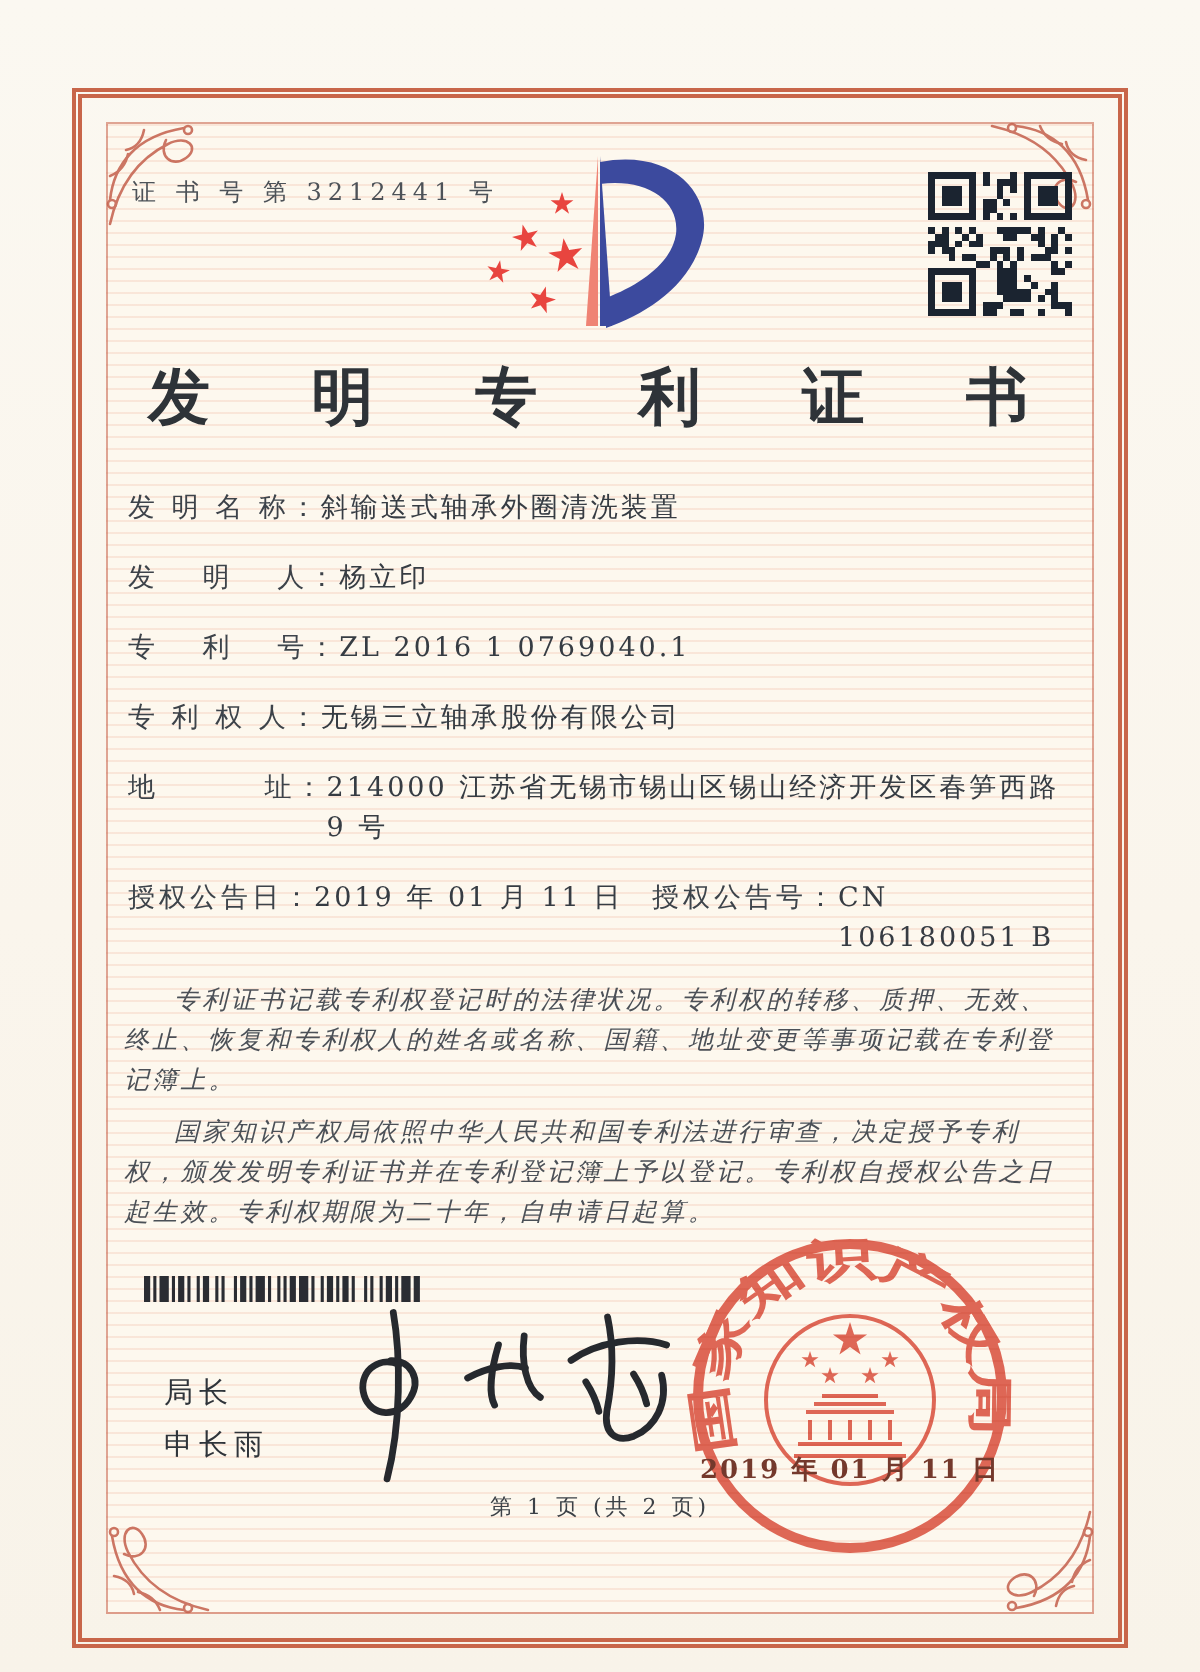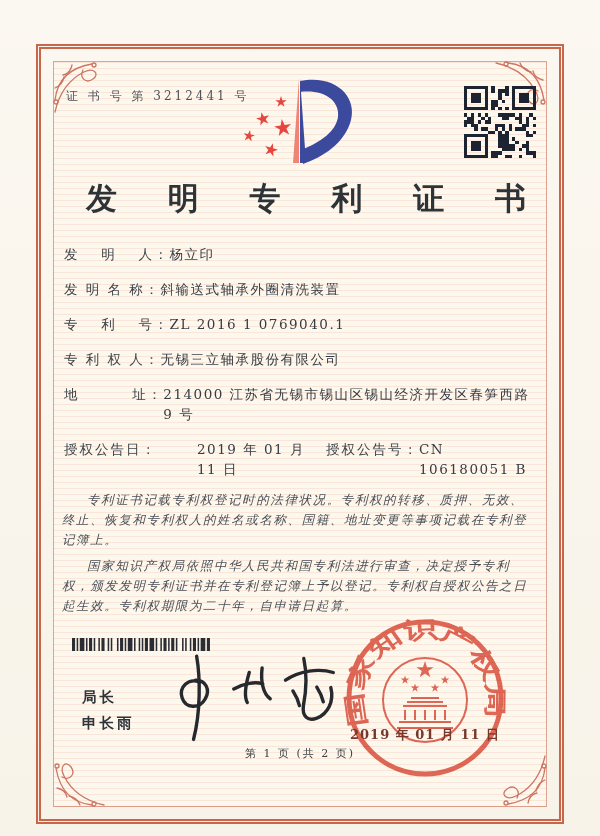--- a/index.html
+++ b/index.html
@@ -28,45 +28,45 @@
   .corner.bl { left:-2px; bottom:-2px; transform:rotate(270deg); }
 
   .cert-no {
     position:absolute; left:12px; top:26px;
     font-size:12px; letter-spacing:3px; color:#4d5258;
   }
   .logo { position:absolute; left:50%; transform:translateX(-50%); top:10px; }
   .qr { position:absolute; right:8px; top:24px; }
 
   .title {
-    position:absolute; top:116px; width:100%; text-align:right;
+    position:absolute; top:116px; width:100%; text-align:left;
     font-size:31px; color:#2e3338; letter-spacing:20px; text-indent:20px;
     font-weight:600;
   }
 
   .fields { position:absolute; left:10px; right:6px; top:182px; }
   .field-row { display:flex; align-items:baseline; margin-bottom:15px; line-height:20px; }
   .flabel {
     flex:0 0 auto; font-size:13.5px; color:#3d434a; letter-spacing:2px; white-space:pre;
   }
   .fvalue { font-size:13.5px; color:#363c43; letter-spacing:1.5px; white-space:pre-wrap; }
   .grant-row { display:flex; }
-  .grant-left { flex:0 0 262px; display:flex; align-items:baseline;gap:40px; }
+  .grant-left { flex:0 0 262px; display:flex; align-items:baseline; }
 
   .paras { position:absolute; left:8px; right:8px; top:428px; color:#4b5057; }
   .paras p {
     font-size:12.5px; line-height:20px; letter-spacing:1.6px;
     text-indent:2em; font-style:italic; margin-bottom:6px;
   }
 
   .barcode { position:absolute; left:18px; top:576px; }
 
   .issuer {
     position:absolute; left:28px; top:622px;
-    font-size:14.5px; color:#2f343a; letter-spacing:3px; line-height:26px;font-weight:bold;
+    font-size:14.5px; color:#2f343a; letter-spacing:3px; line-height:26px;
   }
   .signature { position:absolute; left:108px; top:582px; }
 
   .seal { position:absolute; left:287px; top:552px; width:168px; height:168px; }
   .seal svg { mix-blend-mode:multiply; }
   .seal-date {
     position:absolute; left:0; right:0; top:112px; text-align:center;
     font-size:13px; color:#74392c; letter-spacing:1px; white-space:pre;
     font-weight:600;
   }
@@ -358,26 +358,26 @@
             <rect x="12" y="20" width="1" height="1" fill="#1b2430"></rect>
             <rect x="13" y="20" width="1" height="1" fill="#1b2430"></rect>
             <rect x="16" y="20" width="1" height="1" fill="#1b2430"></rect>
             <rect x="20" y="20" width="1" height="1" fill="#1b2430"></rect>
           </svg>
 
         <div class="title">发 明 专 利 证 书</div>
 
         <div class="fields">
           <div class="field-row">
+            <span class="flabel">发 明 名 称：</span>
+            <span class="fvalue">斜输送式轴承外圈清洗装置</span>
+          </div>
+          <div class="field-row">
             <span class="flabel">发　 明　 人：</span>
             <span class="fvalue">杨立印</span>
-          </div>
-          <div class="field-row">
-            <span class="flabel">发 明 名 称：</span>
-            <span class="fvalue">斜输送式轴承外圈清洗装置</span>
           </div>
           <div class="field-row">
             <span class="flabel">专　 利　 号：</span>
             <span class="fvalue">ZL 2016 1 0769040.1</span>
           </div>
           <div class="field-row">
             <span class="flabel">专 利 权 人：</span>
             <span class="fvalue">无锡三立轴承股份有限公司</span>
           </div>
           <div class="field-row">

